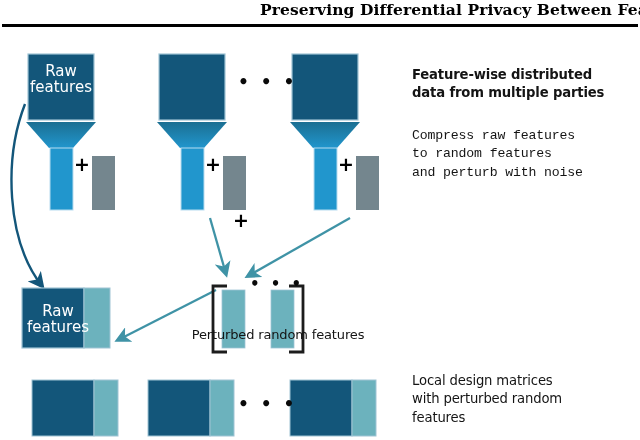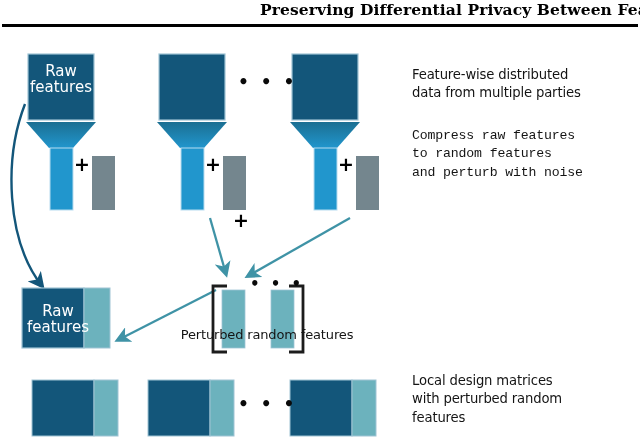--- a/index.html
+++ b/index.html
@@ -41,28 +41,28 @@
   
   .caption{
     position:absolute;
     font-family:"DejaVu Sans", sans-serif;
     font-size:13.2px;
     line-height:18.4px;
     color:#141414;
     white-space:pre-line;
     letter-spacing:-.15px;
   }
-  #cap-1{left:412px;top:66px;}
+  #cap-1{left:412px;top:66px;font-weight:bold;}
   #cap-2{left:412px;top:127px;font-family:Liberation Mono, monospace;}
   #cap-3{left:412px;top:238px;}
   #cap-4{left:412px;top:372px;}
 
   .mid-label{
     position:absolute;
-    left:157px;top:327px;
+    left:168px;top:327px;
     width:220px;
     text-align:center;
     font-family:"DejaVu Sans", sans-serif;
     font-size:13px;
     color:#141414;
     letter-spacing:-.15px;
   }
 
   .box-label{
     position:absolute;

